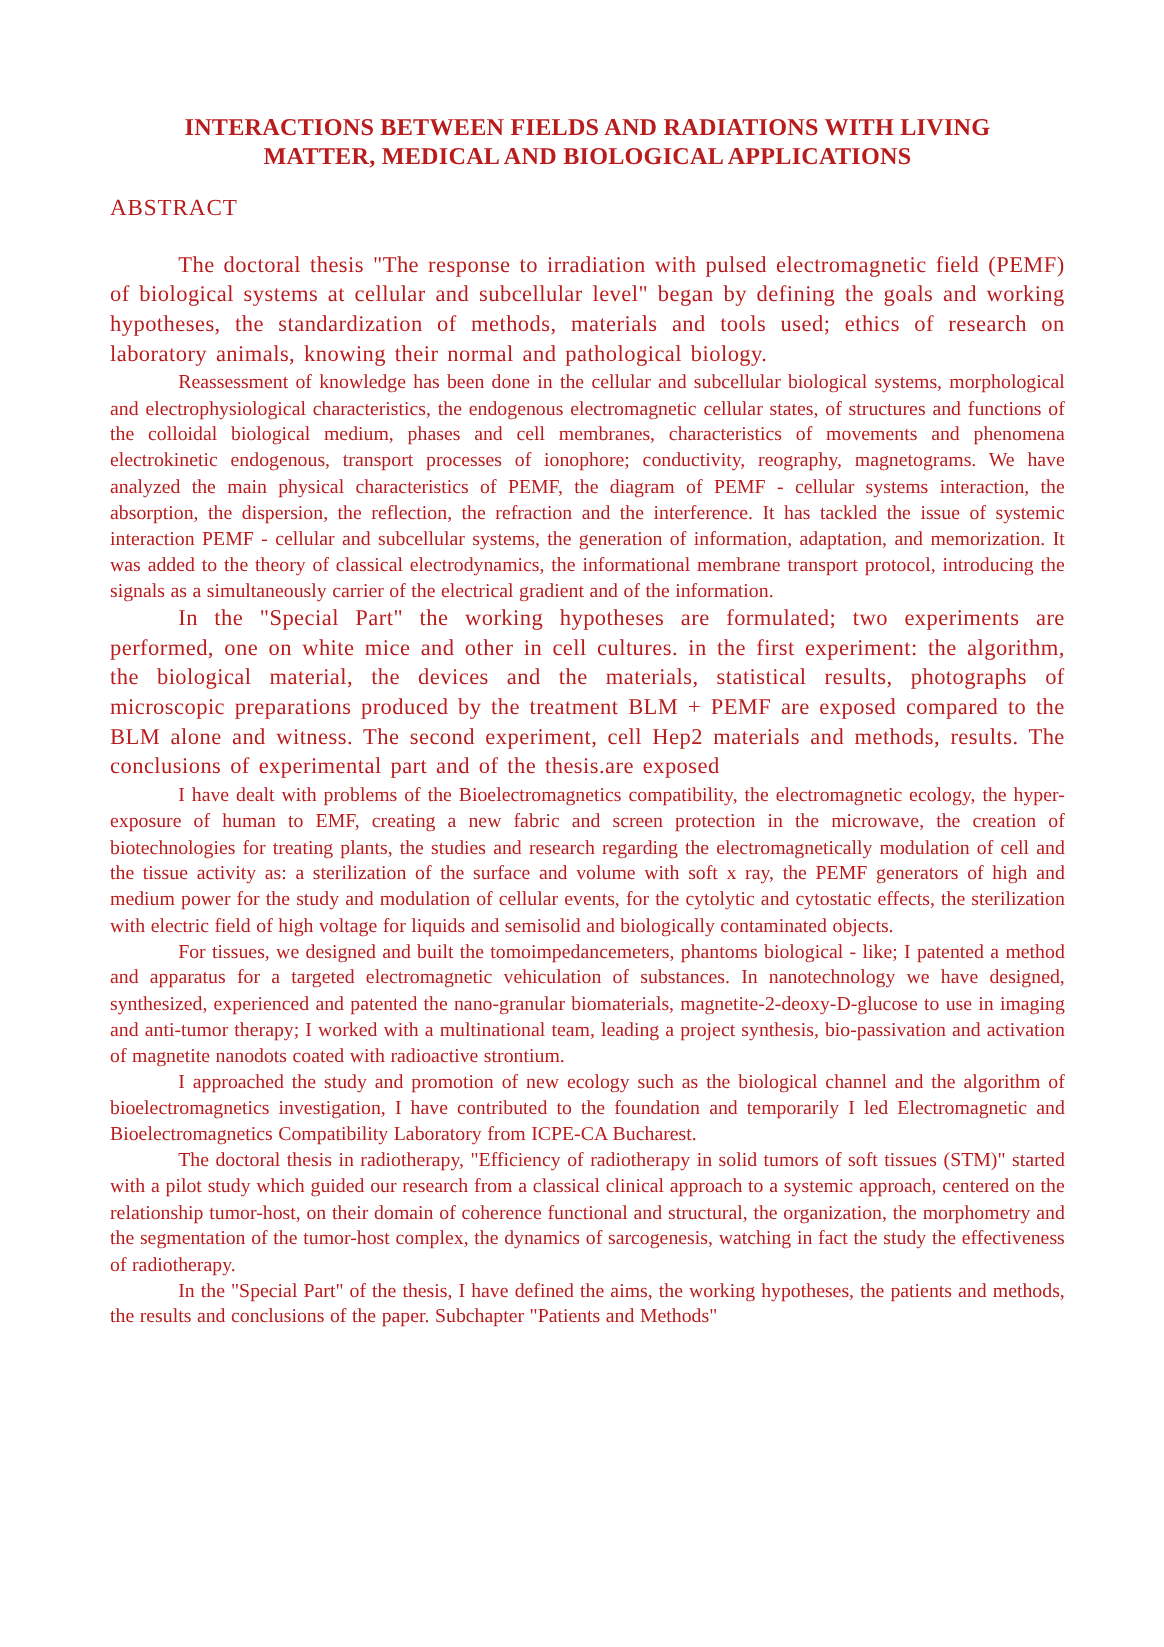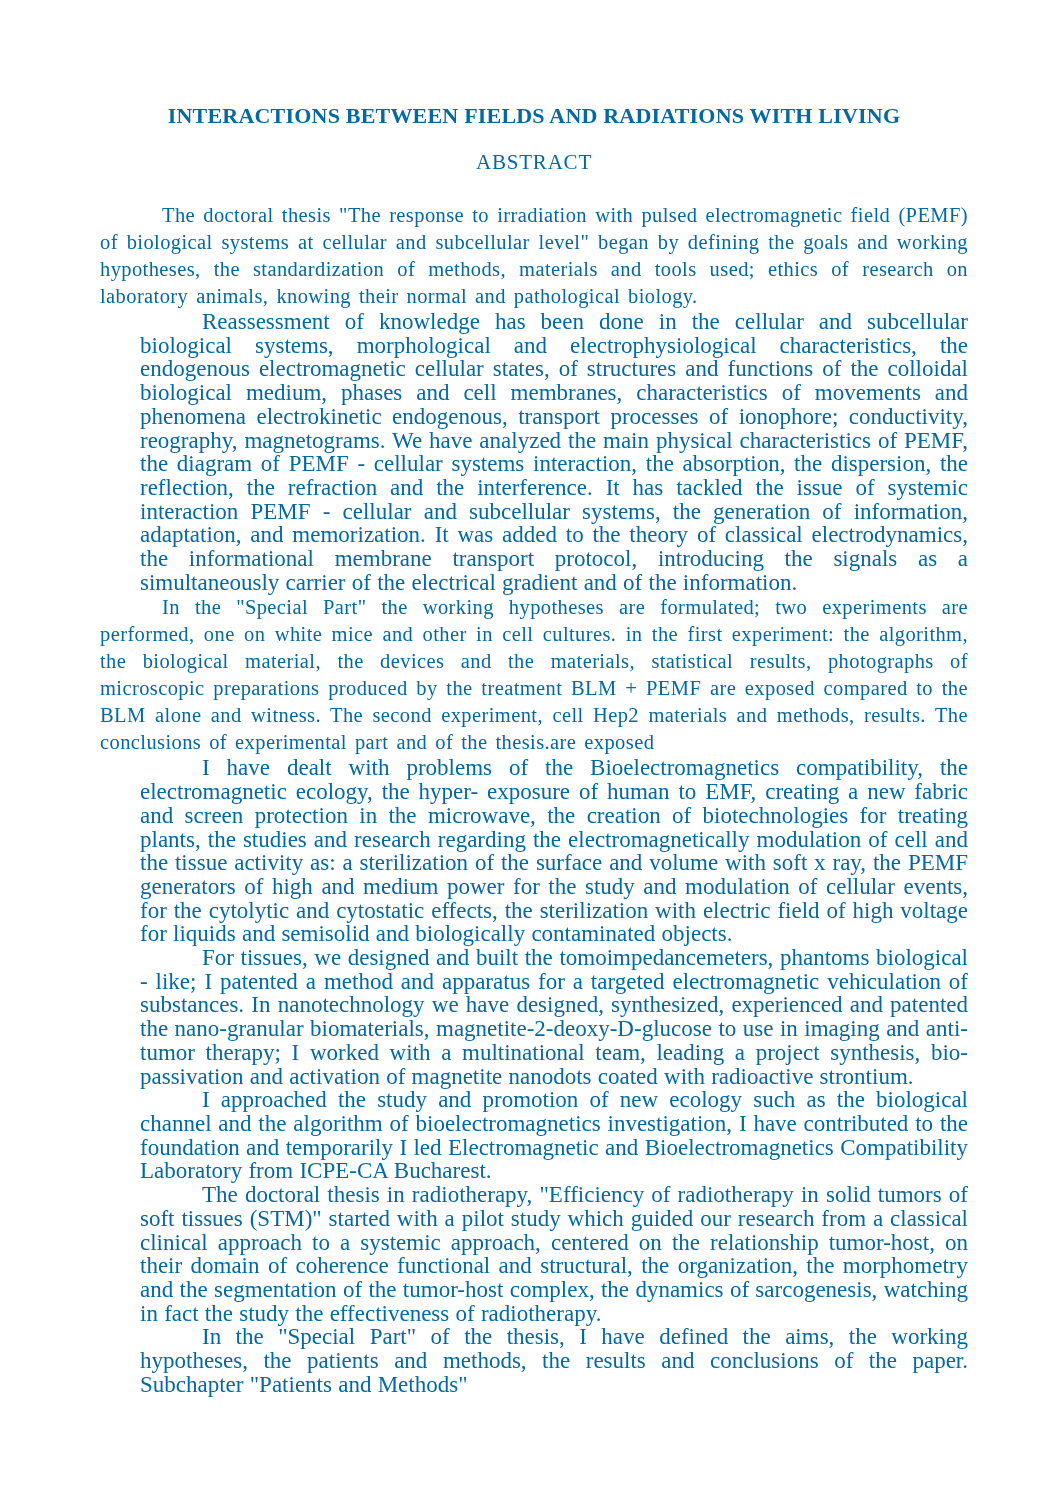--- a/index.html
+++ b/index.html
@@ -5,68 +5,67 @@
   html, body {
     margin: 0;
     padding: 0;
     background: #ffffff;
   }
   .page {
     position: relative;
     width: 1058px;
     height: 1497px;
     background: #ffffff;
-    color: #0369a1;
+    color: #b91c1c;
     font-family: "Liberation Serif", "DejaVu Serif", serif;
     box-sizing: border-box;
     padding: 103px 90px 10px 100px;
     overflow: hidden;
   }
   .doc-title {
     text-align: center;
     font-weight: 700;
     font-size: 22px;
     line-height: 26px;
     letter-spacing: 0.2px;
   }
   .abstract-heading {
-    text-align: center;
     font-weight: 400;
     font-size: 21px;
     margin-top: 21px;
     letter-spacing: 0.8px;
   }
   .abstract-body {
     margin-top: 27px;
   }
   .para {
     margin: 0;
     text-align: justify;
     text-indent: 62px;
   }
   .para.wide {
     font-size: 20.5px;
     line-height: 27px;
     letter-spacing: 0.4px;
     word-spacing: 2.5px;
   }
   .para.normal {
-    font-size: 23px;
+    font-size: 18px;
     line-height: 23.7px;
     word-spacing: 0.5px;
-    margin-left: 40px;
   }
 </style>
 </head>
 <body>
 
 <div class="page">
 
   <div class="doc-title">
     <div>INTERACTIONS BETWEEN FIELDS AND RADIATIONS WITH LIVING</div>
+    <div>MATTER, MEDICAL AND BIOLOGICAL APPLICATIONS</div>
   </div>
 
   <div class="abstract-heading">ABSTRACT</div>
 
   <div class="abstract-body">
     <p class="para wide">The doctoral thesis "The response to irradiation with pulsed electromagnetic field (PEMF) of biological systems at cellular and subcellular level" began by defining the goals and working hypotheses, the standardization of methods, materials and tools used; ethics of research on laboratory animals, knowing their normal and pathological biology.</p>
     <p class="para normal">Reassessment of knowledge has been done in the cellular and subcellular biological systems, morphological and electrophysiological characteristics, the endogenous electromagnetic cellular states, of structures and functions of the colloidal biological medium, phases and cell membranes, characteristics of movements and phenomena electrokinetic endogenous, transport processes of ionophore; conductivity, reography, magnetograms. We have analyzed the main physical characteristics of PEMF, the diagram of PEMF - cellular systems interaction, the absorption, the dispersion, the reflection, the refraction and the interference. It has tackled the issue of systemic interaction PEMF - cellular and subcellular systems, the generation of information, adaptation, and memorization. It was added to the theory of classical electrodynamics, the informational membrane transport protocol, introducing the signals as a simultaneously carrier of the electrical gradient and of the information.</p>
     <p class="para wide">In the "Special Part" the working hypotheses are formulated; two experiments are performed, one on white mice and other in cell cultures. in the first experiment: the algorithm, the biological material, the devices and the materials, statistical results, photographs of microscopic preparations produced by the treatment BLM + PEMF are exposed compared to the BLM alone and witness. The second experiment, cell Hep2 materials and methods, results. The conclusions of experimental part and of the thesis.are exposed</p>
     <p class="para normal">I have dealt with problems of the Bioelectromagnetics compatibility, the electromagnetic ecology, the hyper- exposure of human to EMF, creating a new fabric and screen protection in the microwave, the creation of biotechnologies for treating plants, the studies and research regarding the electromagnetically modulation of cell and the tissue activity as: a sterilization of the surface and volume with soft x ray, the PEMF generators of high and medium power for the study and modulation of cellular events, for the cytolytic and cytostatic effects, the sterilization with electric field of high voltage for liquids and semisolid and biologically contaminated objects.</p>
     <p class="para normal">For tissues, we designed and built the tomoimpedancemeters, phantoms biological - like; I patented a method and apparatus for a targeted electromagnetic vehiculation of substances. In nanotechnology we have designed, synthesized, experienced and patented the nano-granular biomaterials, magnetite-2-deoxy-D-glucose to use in imaging and anti-tumor therapy; I worked with a multinational team, leading a project synthesis, bio-passivation and activation of magnetite nanodots coated with radioactive strontium.</p>

